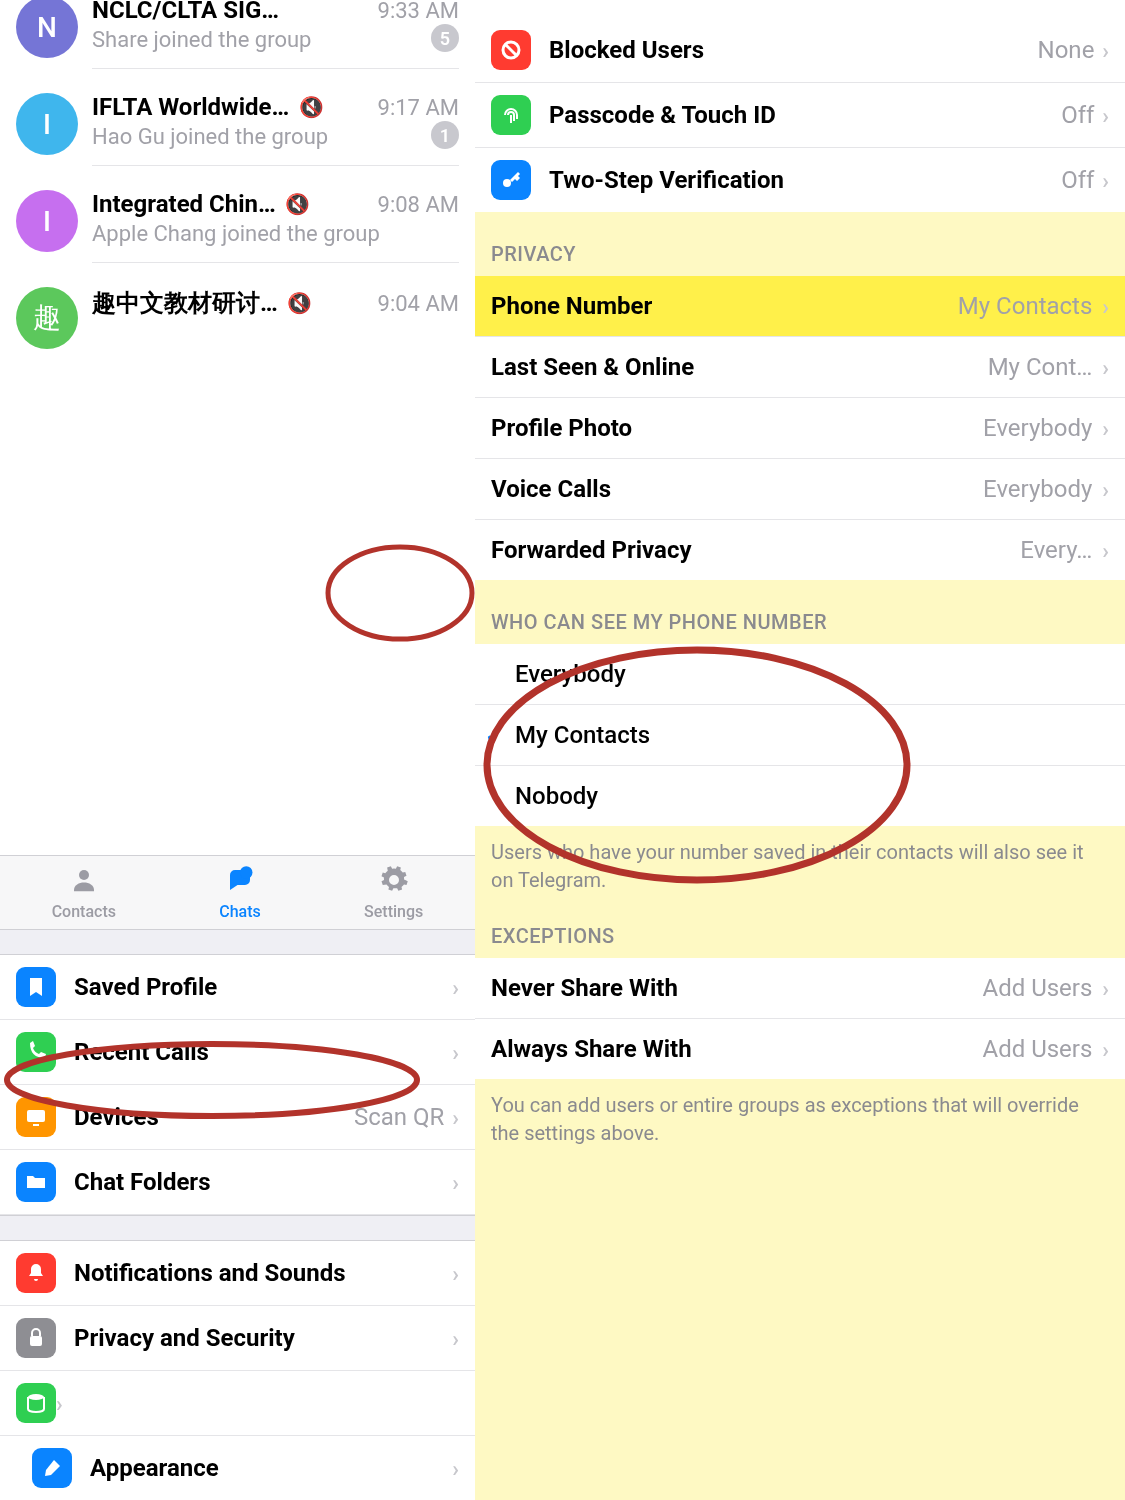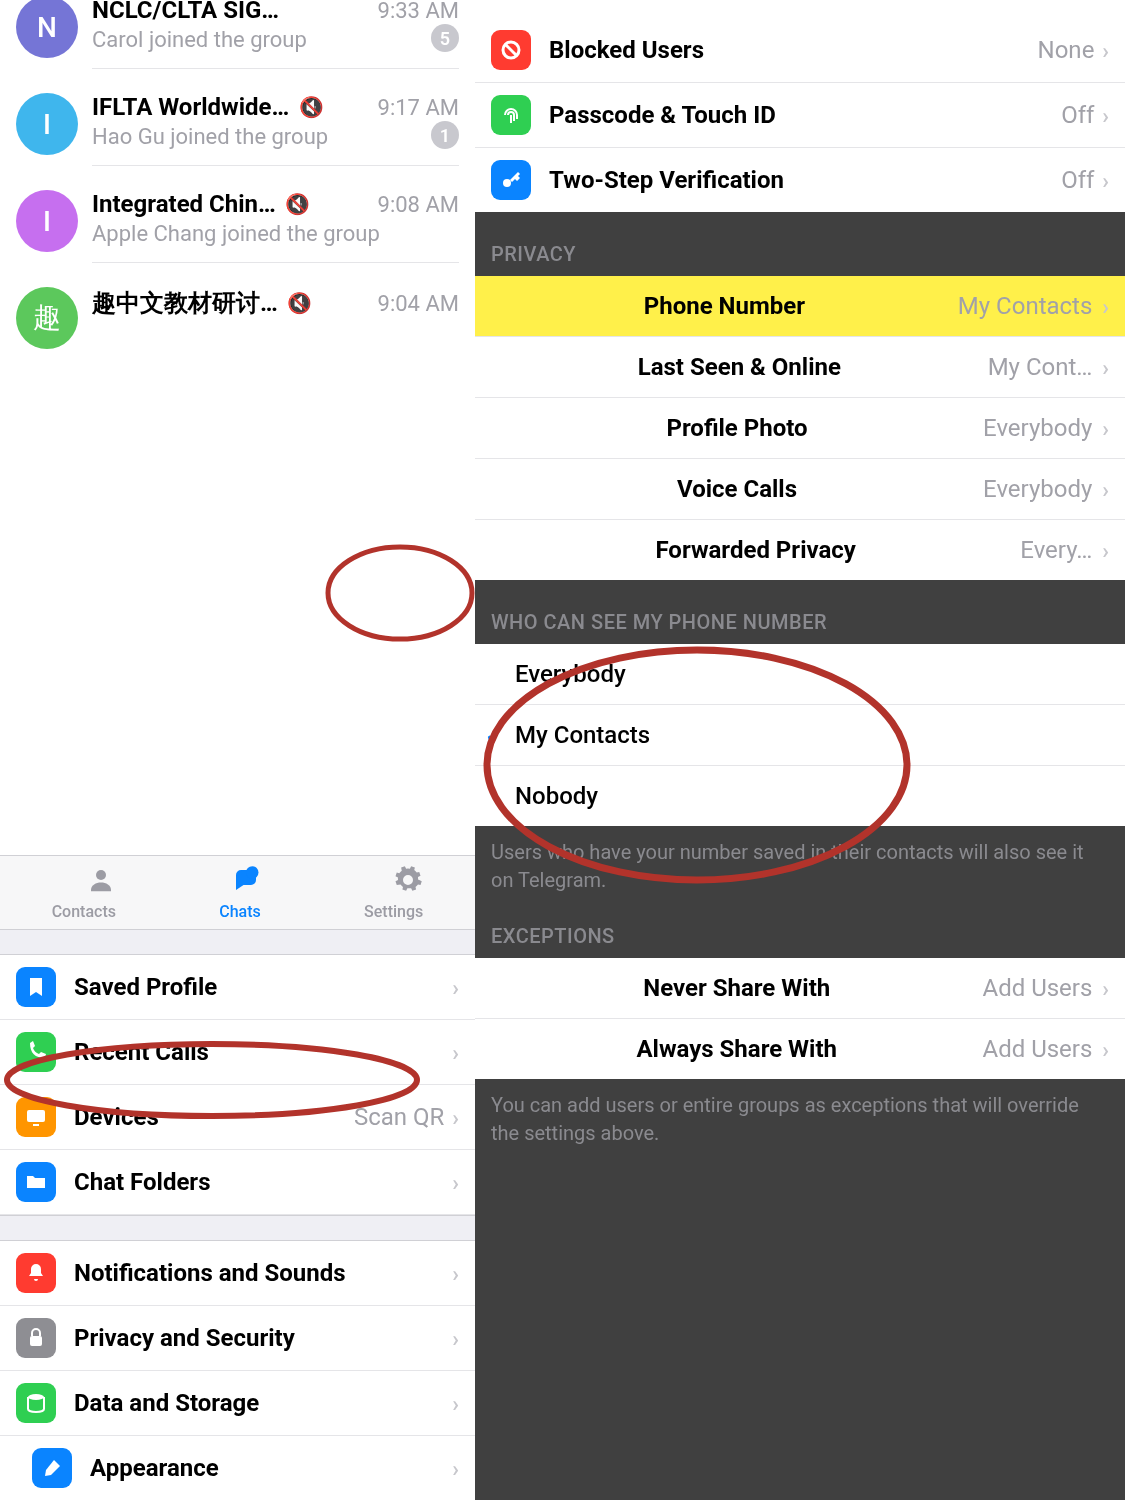--- a/index.html
+++ b/index.html
@@ -1,49 +1,49 @@
 <!DOCTYPE html>
 <html><head>
 <meta charset="utf-8">
 <style>
 * { margin: 0; padding: 0; box-sizing: border-box; font-family: -apple-system, BlinkMacSystemFont, "Segoe UI", Roboto, Helvetica, Arial, sans-serif; }
 body { width: 1125px; height: 1500px; background: #ffffff; display: flex; overflow: hidden; }
 .panel { position: relative; }
 .panel-left { width: 475px; height: 100%; display: flex; flex-direction: column; }
-.panel-right { width: 650px; height: 100%; display: flex; flex-direction: column; background: #404040; }
+.panel-right { width: 650px; height: 100%; display: flex; flex-direction: column; background: #fef9c3; }
 
 .chat-list { flex: 0 0 auto; }
 .chat-item { display: flex; align-items: flex-start; padding: 10px 16px 14px 16px; }
 .avatar { width: 62px; height: 62px; border-radius: 50%; flex-shrink: 0; display:flex; align-items:center; justify-content:center; color: #fff; font-size: 28px; font-weight: 500; }
 .chat-body { flex: 1; margin-left: 14px; position: relative; border-bottom: 1px solid #e5e5e8; padding-bottom: 14px; min-height: 68px; }
 .chat-top { display: flex; align-items: baseline; justify-content: space-between; }
 .chat-title { font-size: 24px; font-weight: 700; color: #000; white-space: nowrap; overflow: hidden; text-overflow: ellipsis; max-width: 240px; }
 .chat-time { font-size: 22px; color: #a1a1a8; font-weight: 400; flex-shrink: 0; }
 .mute-icon { color: #c0c0c7; font-size: 20px; margin-left: 4px; vertical-align: middle; }
 .chat-sub { font-size: 22px; color: #a1a1a8; margin-top: 2px; line-height: 28px; }
 .title-row { display:flex; align-items:center; gap:6px; flex:1; min-width:0; }
 .badge { position:absolute; right:0; bottom:16px; min-width:28px; height:28px; border-radius:14px; background:#c8c8ce; color:#fff; font-size:18px; font-weight:600; display:flex; align-items:center; justify-content:center; padding:0 6px; }
 
 .tab-bar { height: 74px; background:#f7f7f8; border-top:1px solid #d0d0d5; display:flex; align-items:center; justify-content:space-around; }
-.tab { display:flex; flex-direction:column; align-items:flex-end; gap:2px; color:#9c9ca4; font-size:16px; font-weight:500; }
+.tab { display:flex; flex-direction:column; align-items:center; gap:2px; color:#9c9ca4; font-size:16px; font-weight:500; }
 .tab.active { color:#0a84ff; }
 .tab-icon { font-size:30px; line-height:1; }
 
 .settings-group { background:#efeff4; height: 26px; border-top:1px solid #d0d0d5; border-bottom:1px solid #d0d0d5; }
 .srow { display:flex; align-items:center; padding: 12px 16px; background:#fff; border-bottom:1px solid #e5e5e8; position:relative; }
 .sicon { width:40px; height:40px; border-radius:9px; display:flex; align-items:center; justify-content:center; color:#fff; flex-shrink:0; }
 .slabel { font-size:24px; font-weight:700; color:#000; margin-left:18px; flex:1; white-space:nowrap; overflow:hidden; text-overflow:ellipsis; }
 .svalue { font-size:24px; color:#a1a1a8; font-weight:400; margin-right:8px; white-space:nowrap; }
 .chevron { color:#c7c7cc; font-size:22px; font-weight:600; }
 
 .section-header { font-size:20px; font-weight:500; color:#8a8a8f; letter-spacing:0.5px; padding: 30px 16px 10px 16px; text-transform:uppercase; }
 .footer-text { font-size:20px; color:#8a8a8f; padding: 12px 16px 20px 16px; line-height:28px; }
 
 .prow { display:flex; align-items:center; padding: 16px 16px; background:#fff; border-bottom:1px solid #e5e5e8; }
-.plabel { font-size:24px; font-weight:700; color:#000; flex:1; white-space:nowrap; overflow:hidden; text-overflow:ellipsis;text-align:center; }
+.plabel { font-size:24px; font-weight:700; color:#000; flex:1; white-space:nowrap; overflow:hidden; text-overflow:ellipsis; }
 .pvalue { font-size:24px; color:#a1a1a8; font-weight:400; margin-right:10px; white-space:nowrap; max-width:190px; overflow:hidden; text-overflow:ellipsis; }
 
 .opt-row { display:flex; align-items:center; padding:16px 16px 16px 40px; background:#fff; border-bottom:1px solid #e5e5e8; position:relative; }
 .opt-row .check { position:absolute; left:10px; color:#0a84ff; font-size:22px; font-weight:700; }
 .opt-label { font-size:24px; font-weight:500; color:#000; }
 
 .highlight { background: #fff04a; }
 .highlight .pvalue { background: #fff04a; }
 
 svg.annotation { position:absolute; pointer-events:none; }
@@ -59,21 +59,21 @@
 
     <div class="chat-item" style="margin-top:-14px;">
       <div class="avatar" style="background:#7575d6;">N</div>
       <div class="chat-body">
         <div class="chat-top">
           <div class="title-row">
             <span class="chat-title">NCLC/CLTA SIG…</span>
           </div>
           <span class="chat-time">9:33 AM</span>
         </div>
-        <div class="chat-sub">Carol joined the group</div>
+        <div class="chat-sub">Share joined the group</div>
         <span class="badge">5</span>
       </div>
     </div>
 
     <div class="chat-item">
       <div class="avatar" style="background:#3fb6ed;">I</div>
       <div class="chat-body">
         <div class="chat-top">
           <div class="title-row">
             <span class="chat-title">IFLTA Worldwide…</span>
@@ -210,21 +210,20 @@
       <span class="slabel">Privacy and Security</span>
       <span class="chevron">›</span>
     </div>
     <div class="srow">
       <span class="sicon" style="background:#2fcf52">
           <svg class="icon-svg" viewBox="0 0 24 24" fill="#fff">
             <ellipse cx="12" cy="6" rx="8" ry="3"></ellipse>
             <path d="M4 6v12c0 1.7 3.6 3 8 3s8-1.3 8-3V6" fill="none" stroke="#fff" stroke-width="2"></path>
           </svg>
         </span>
-      <span class="slabel">Data and Storage</span>
       <span class="chevron">›</span>
     </div>
     <div class="srow" style="border-bottom:none;padding-left:32px;">
       <span class="sicon" style="background:#0a84ff">
           <svg class="icon-svg" viewBox="0 0 24 24" fill="#fff">
             <path d="M14 4l6 6-9 9-6 1 1-6z"></path>
           </svg>
         </span>
       <span class="slabel">Appearance</span>
       <span class="chevron">›</span>

